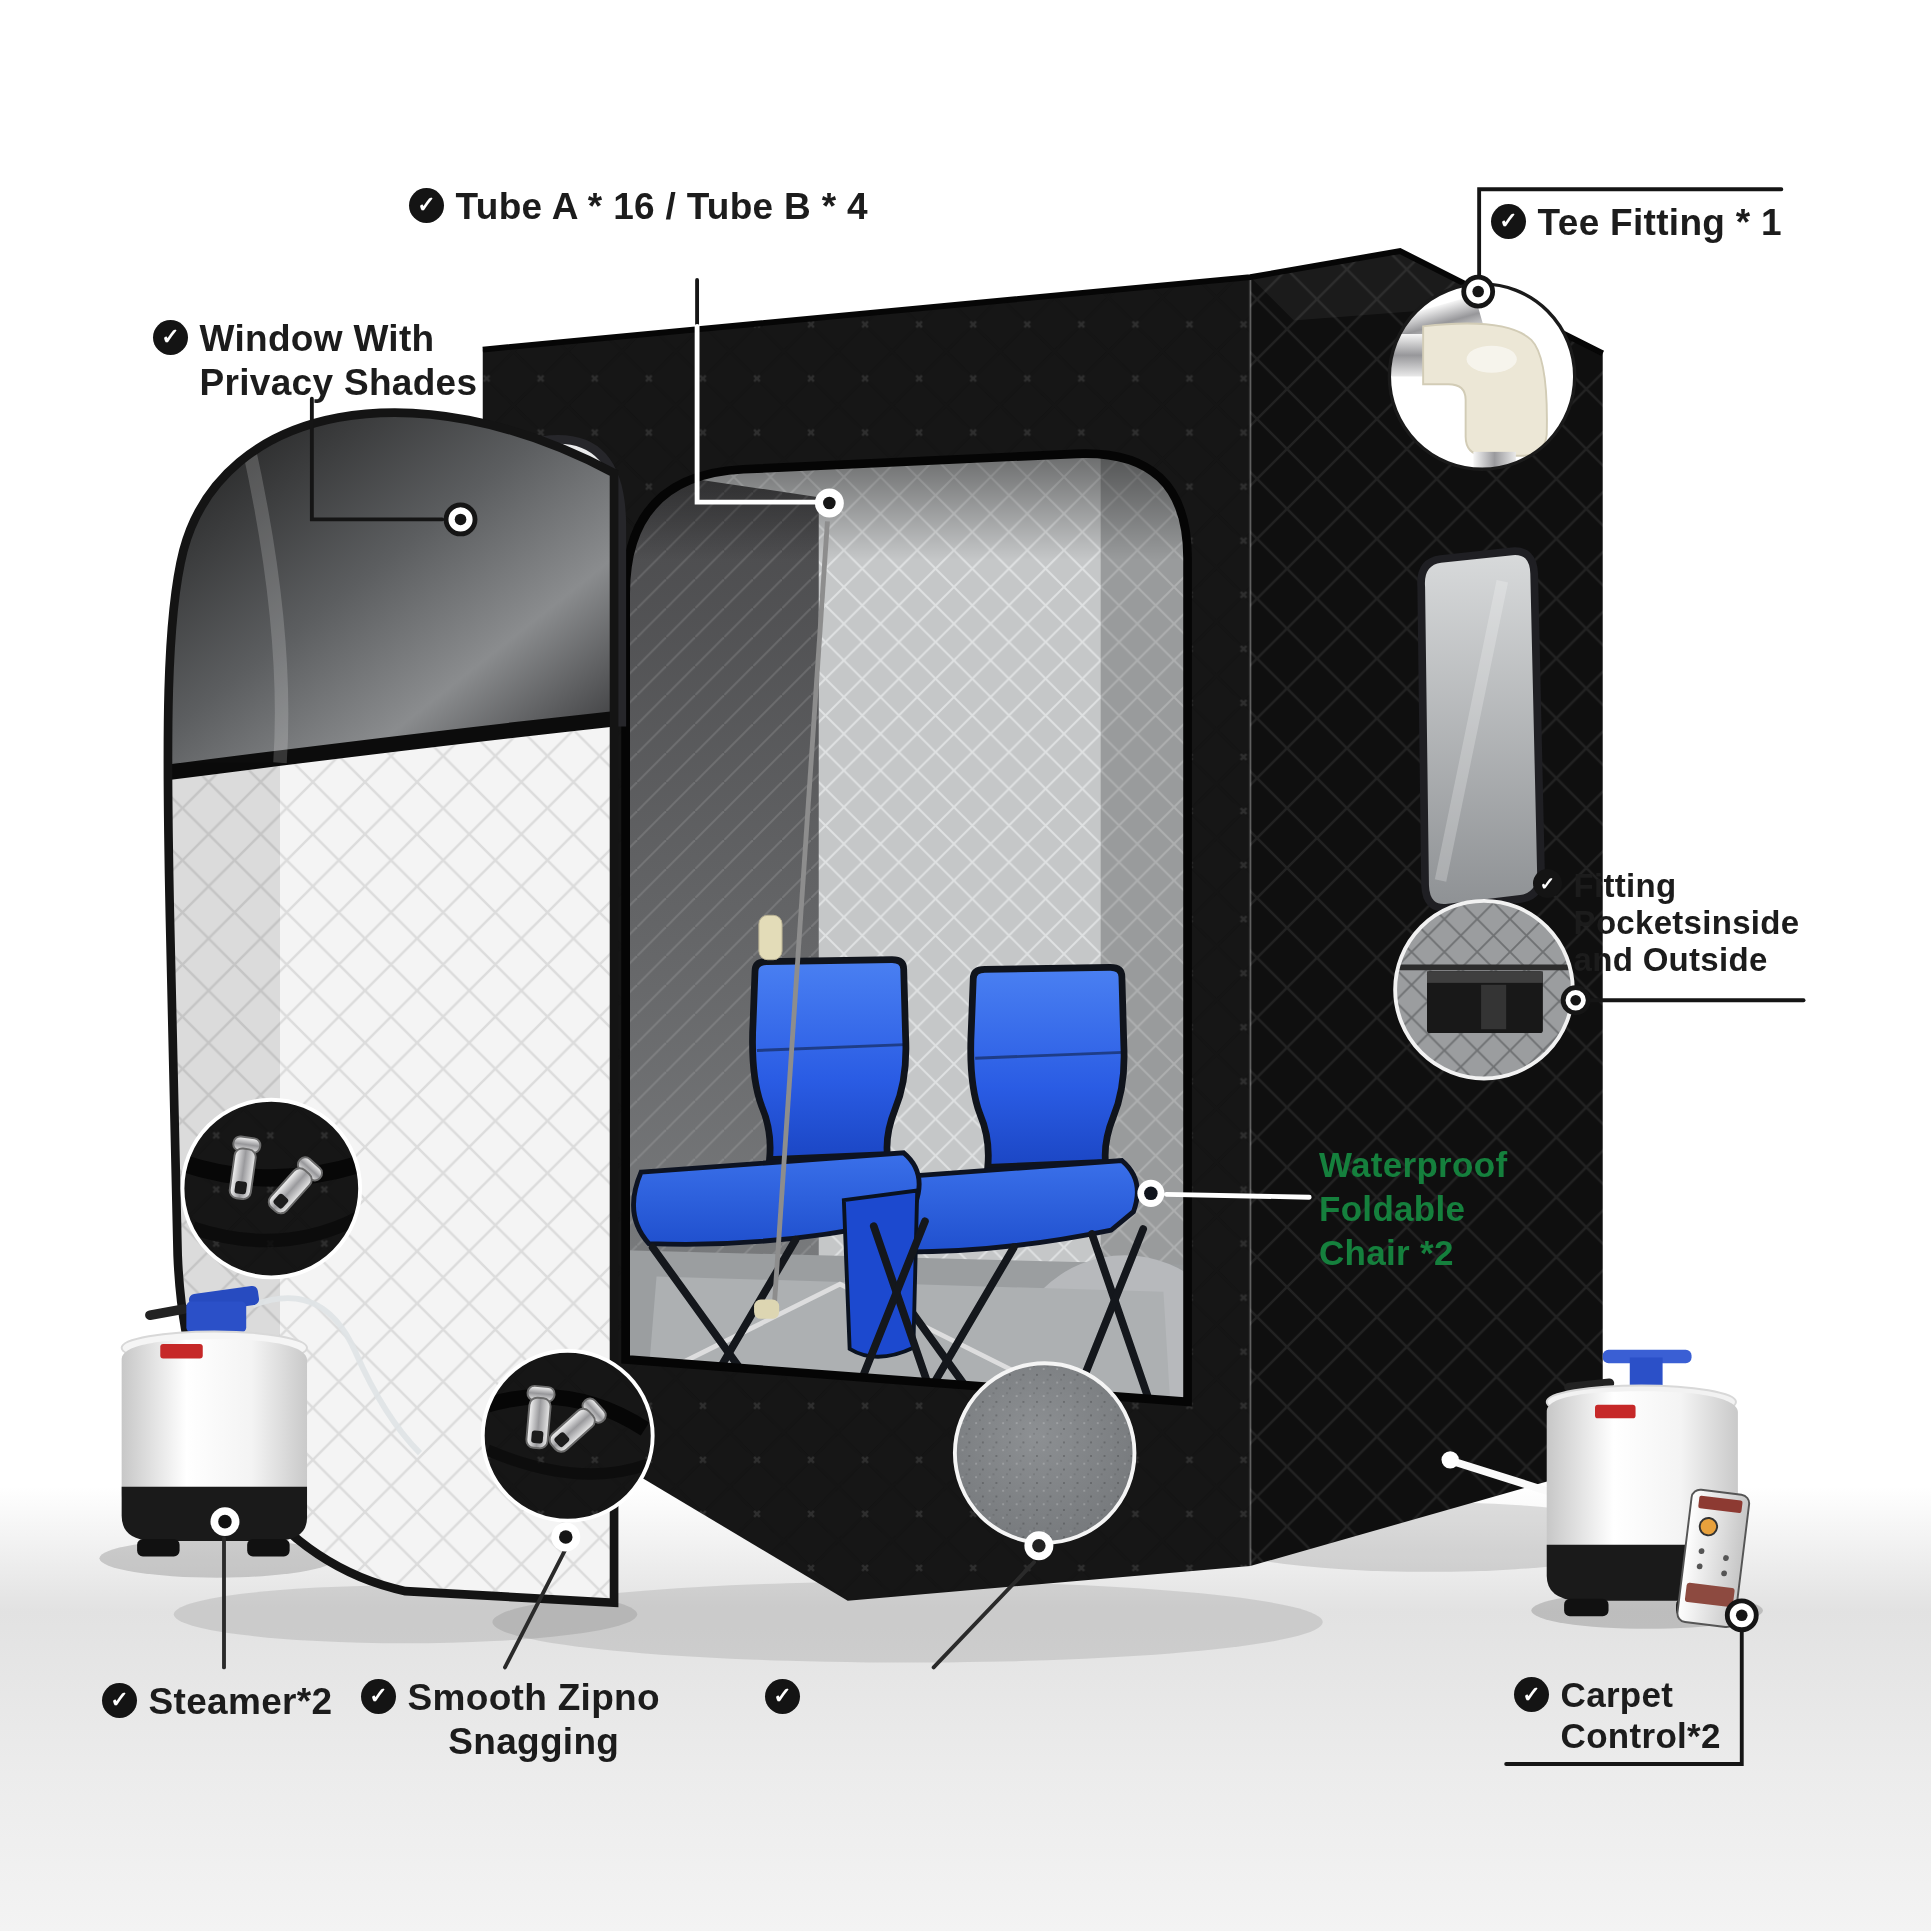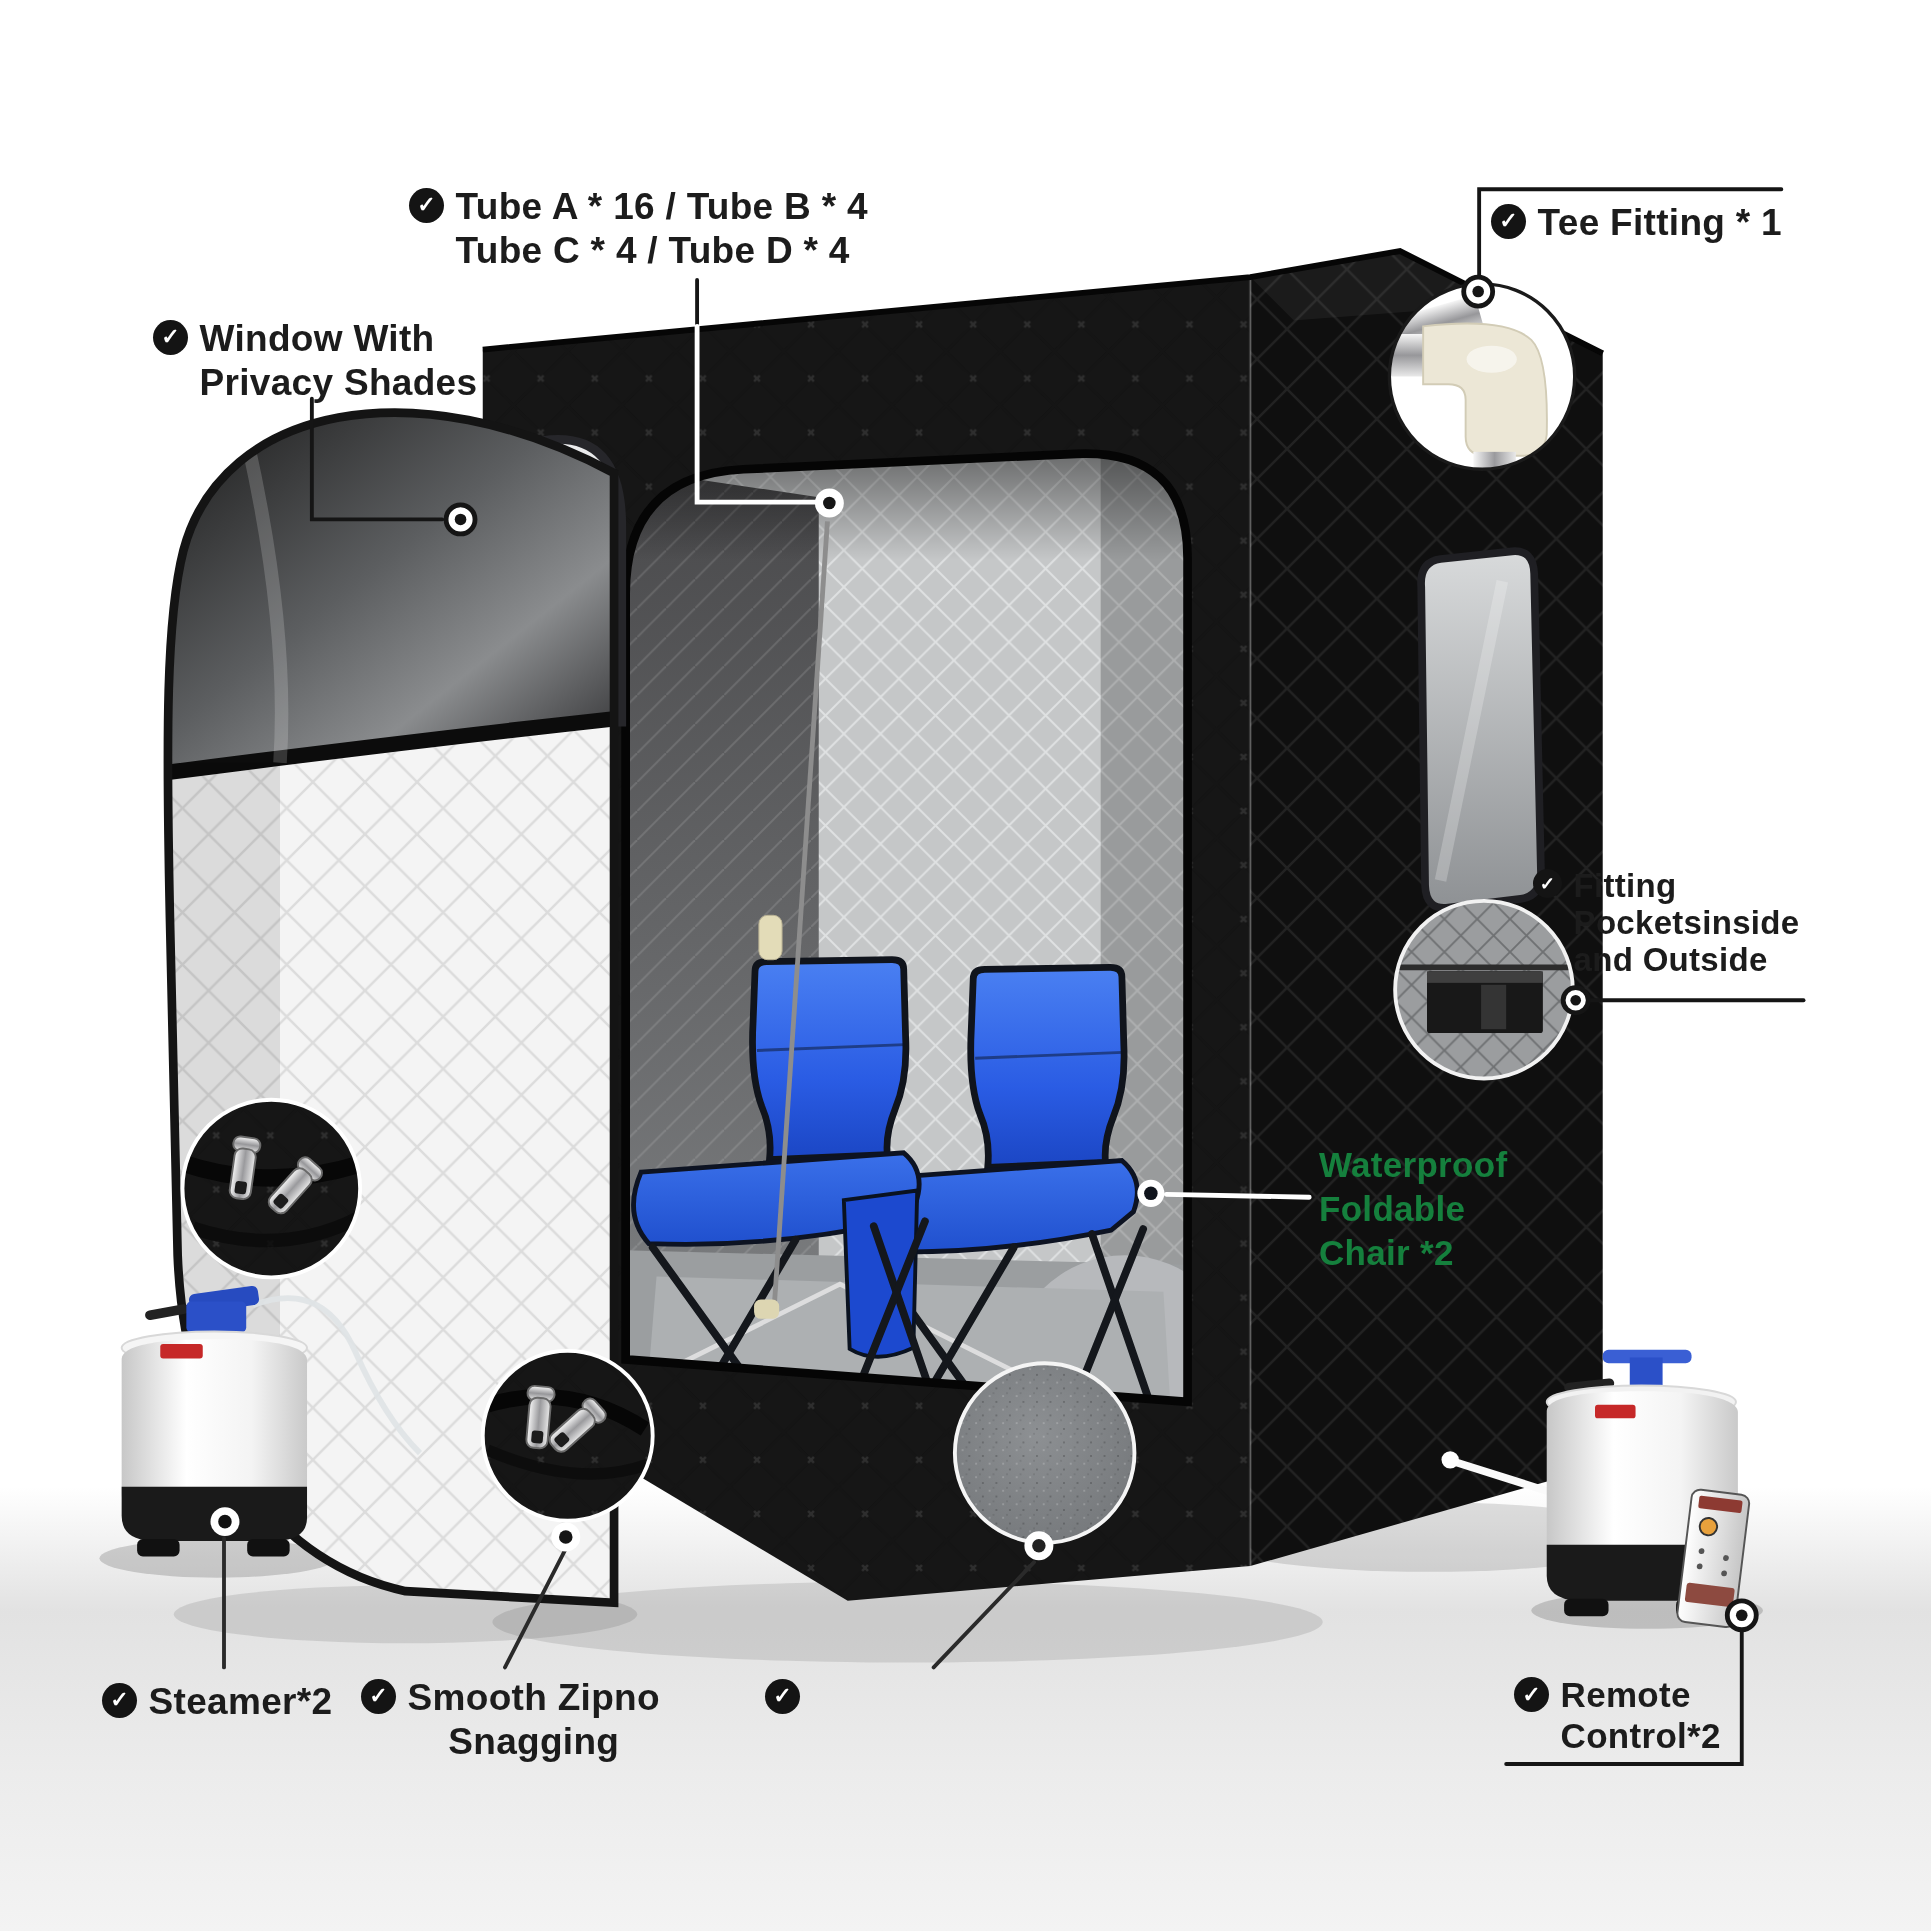--- a/index.html
+++ b/index.html
@@ -375,21 +375,20 @@
       <circle cx="1804" cy="1673" r="15" fill="#ffffff" stroke="#151515" stroke-width="5"></circle>
           <circle cx="1804" cy="1673" r="6" fill="#151515"></circle>
     </g>
   </g>
 </svg>
 
 <div class="lbl f38" style="left:409px;top:185px;">
   <span class="chk">✓</span>
   <span class="col">
     <span>Tube A * 16 / Tube B * 4</span>
-    <span>Tube C * 4 / Tube D * 4</span>
   </span>
 </div>
 
 <div class="lbl f38" style="left:1491px;top:201px;">
   <span class="chk">✓</span>
   <span>Tee Fitting * 1</span>
 </div>
 
 <div class="lbl f38" style="left:153px;top:317px;">
   <span class="chk">✓</span>
@@ -429,19 +428,19 @@
   </span>
 </div>
 
 <div class="lbl f38 center" style="left:765px;top:1676px;">
   <span class="chk">✓</span>
 </div>
 
 <div class="lbl f34r" style="left:1514px;top:1674px;font-size:35px;">
   <span class="chk">✓</span>
   <span class="col">
-    <span>Remote</span>
+    <span>Carpet</span>
     <span>Control*2</span>
   </span>
 </div>
 
 </div>
 
 
 </body></html>

